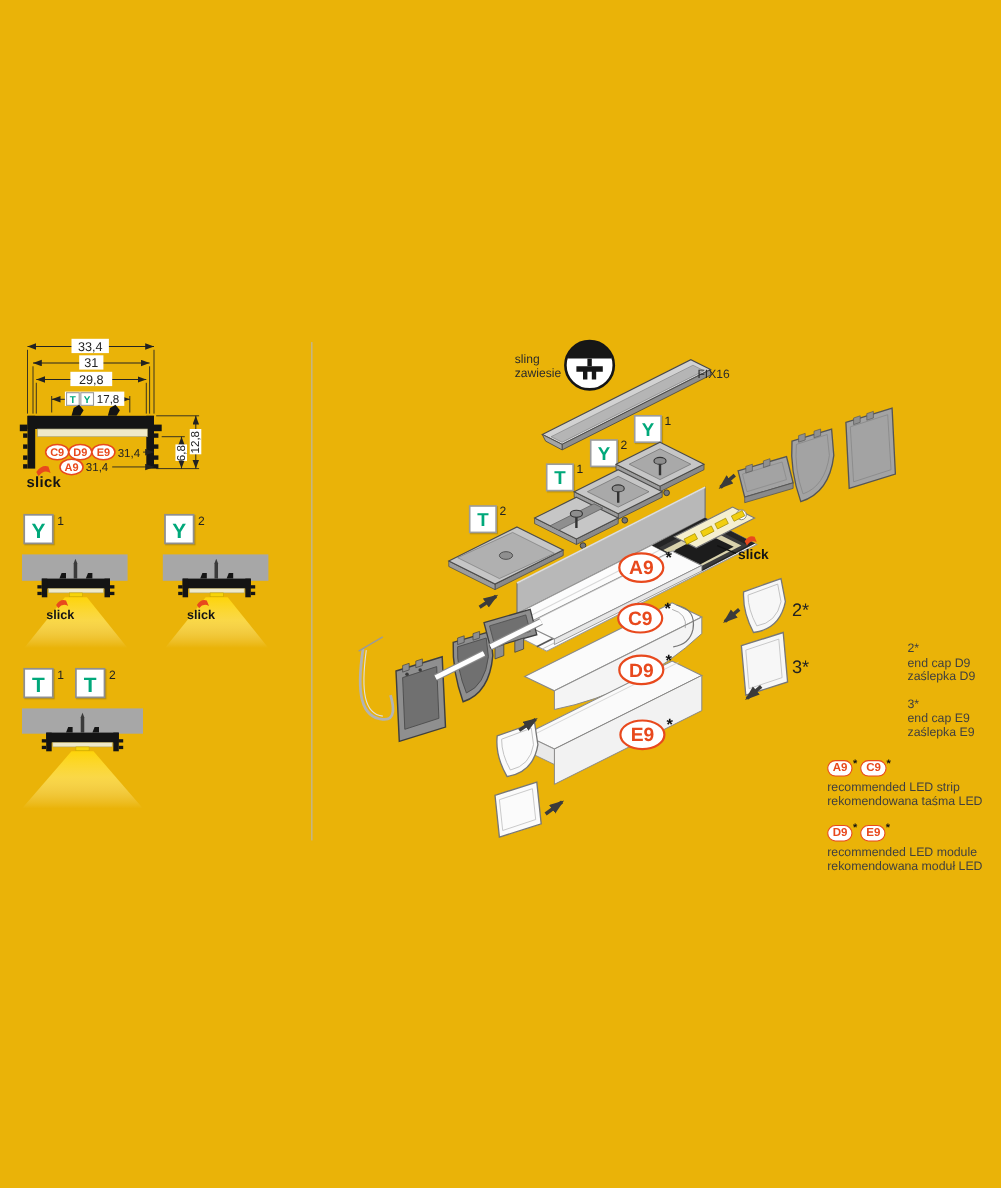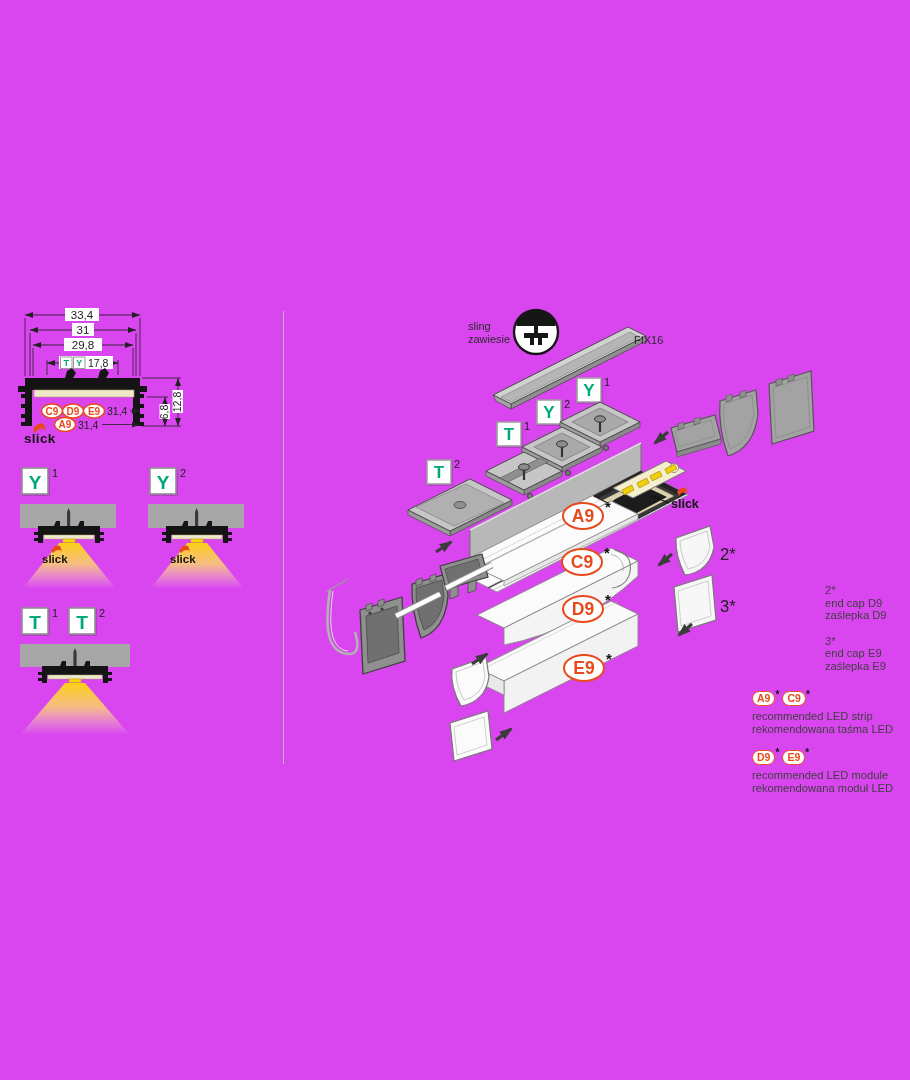--- a/index.html
+++ b/index.html
@@ -1,17 +1,17 @@
 <!DOCTYPE html>
 <html><head>
 <meta charset="utf-8">
 <style>
   html,body{margin:0;padding:0;background:#fff;}
   body{font-family:"Liberation Sans",sans-serif;}
-  #page{position:relative;width:910px;height:1080px;background:#d946ef;overflow:hidden;}
+  #page{position:relative;width:910px;height:1080px;background:#eab308;overflow:hidden;}
   svg text{font-family:"Liberation Sans",sans-serif;}
   .abs{position:absolute;}
   #divider{position:absolute;left:283px;top:311px;width:1px;height:453px;background:#b7b7b7;}
   #notes{position:absolute;left:752px;top:584px;width:170px;font-size:11.2px;line-height:12.6px;color:#3f3f3f;}
   #notes .indent{margin-left:73px;}
   #notes .gap13{margin-top:13px;}
   #notes .gap16{margin-top:16px;}
   #notes .gap12{margin-top:12px;}
   .tagoval{display:inline-block;border:1.5px solid #e8491d;color:#e8491d;border-radius:10px;
            font-weight:bold;font-size:10.5px;line-height:13px;padding:0 4px;background:#fff;}

